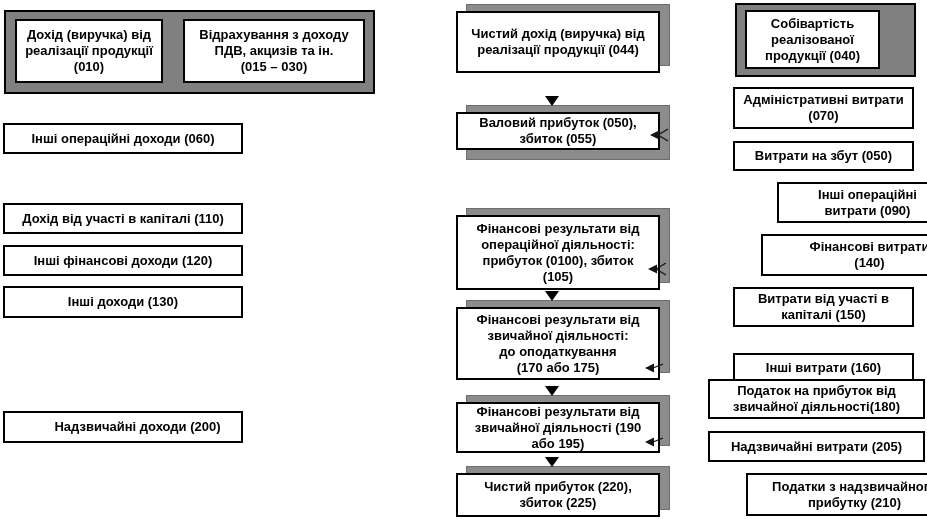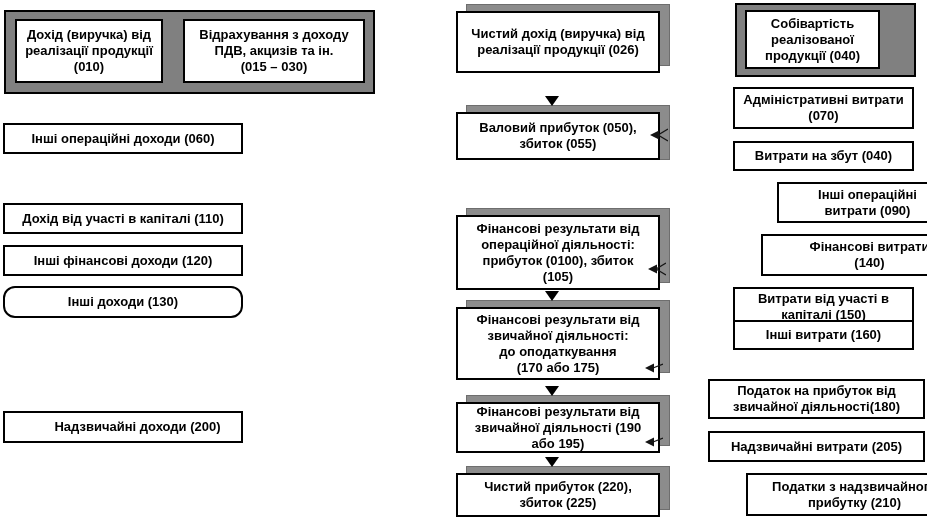--- a/index.html
+++ b/index.html
@@ -44,25 +44,25 @@
     <div class="wbox" style="left:8px;top:5px;width:135px;height:59px;">
       <span>Собівартість
 реалізованої
 продукції (040)</span>
     </div>
   </div>
 
   <div class="shadow" style="left:466px;top:4px;width:204px;height:62px;"></div>
   <div class="wbox" style="left:456px;top:11px;width:204px;height:62px;">
     <span>Чистий дохід (виручка) від
-реалізації продукції (026)</span>
+реалізації продукції (044)</span>
   </div>
 
   <div class="shadow" style="left:466px;top:105px;width:204px;height:55px;"></div>
-  <div class="wbox" style="left:456px;top:112px;width:204px;height:48px;">
+  <div class="wbox" style="left:456px;top:112px;width:204px;height:38px;">
     <span>Валовий прибуток (050),
 збиток (055)</span>
   </div>
 
   <div class="shadow" style="left:466px;top:208px;width:204px;height:75px;"></div>
   <div class="wbox" style="left:456px;top:215px;width:204px;height:75px;">
     <span>Фінансові результати від
 операційної діяльності:
 прибуток (0100), збиток
 (105)</span>
@@ -115,47 +115,47 @@
 
   <div class="wbox" style="left:3px;top:123px;width:240px;height:31px;">
     <span>Інші операційні доходи (060)</span>
   </div>
   <div class="wbox" style="left:3px;top:203px;width:240px;height:31px;align-items:center;">
     <span>Дохід від участі в капіталі (110)</span>
   </div>
   <div class="wbox" style="left:3px;top:245px;width:240px;height:31px;">
     <span>Інші фінансові доходи (120)</span>
   </div>
-  <div class="wbox" style="left:3px;top:286px;width:240px;height:32px;border-radius:12px;">
+  <div class="wbox" style="left:3px;top:286px;width:240px;height:32px;">
     <span>Інші доходи (130)</span>
   </div>
   <div class="wbox" style="left:3px;top:411px;width:240px;height:32px;padding-left:32px;">
     <span>Надзвичайні доходи (200)</span>
   </div>
 
   <div class="wbox" style="left:733px;top:87px;width:181px;height:42px;">
     <span>Адміністративні витрати
 (070)</span>
   </div>
   <div class="wbox" style="left:733px;top:141px;width:181px;height:30px;">
-    <span>Витрати на збут (040)</span>
+    <span>Витрати на збут (050)</span>
   </div>
   <div class="wbox" style="left:733px;top:182px;width:181px;height:41px;margin-left:44px;">
     <span>Інші операційні
 витрати (090)</span>
   </div>
   <div class="wbox" style="left:733px;top:234px;width:217px;height:42px;margin-left:28px;">
     <span>Фінансові витрати
 (140)</span>
   </div>
   <div class="wbox" style="left:733px;top:287px;width:181px;height:40px;">
     <span>Витрати від участі в
 капіталі (150)</span>
   </div>
-  <div class="wbox" style="left:733px;top:320px;width:181px;height:30px;">
+  <div class="wbox" style="left:733px;top:353px;width:181px;height:30px;">
     <span>Інші витрати (160)</span>
   </div>
   <div class="wbox" style="left:708px;top:379px;width:217px;height:40px;">
     <span>Податок на прибуток від
 звичайної діяльності(180)</span>
   </div>
   <div class="wbox" style="left:708px;top:431px;width:217px;height:31px;">
     <span>Надзвичайні витрати (205)</span>
   </div>
   <div class="wbox" style="left:708px;top:473px;width:217px;height:43px;margin-left:38px;">

